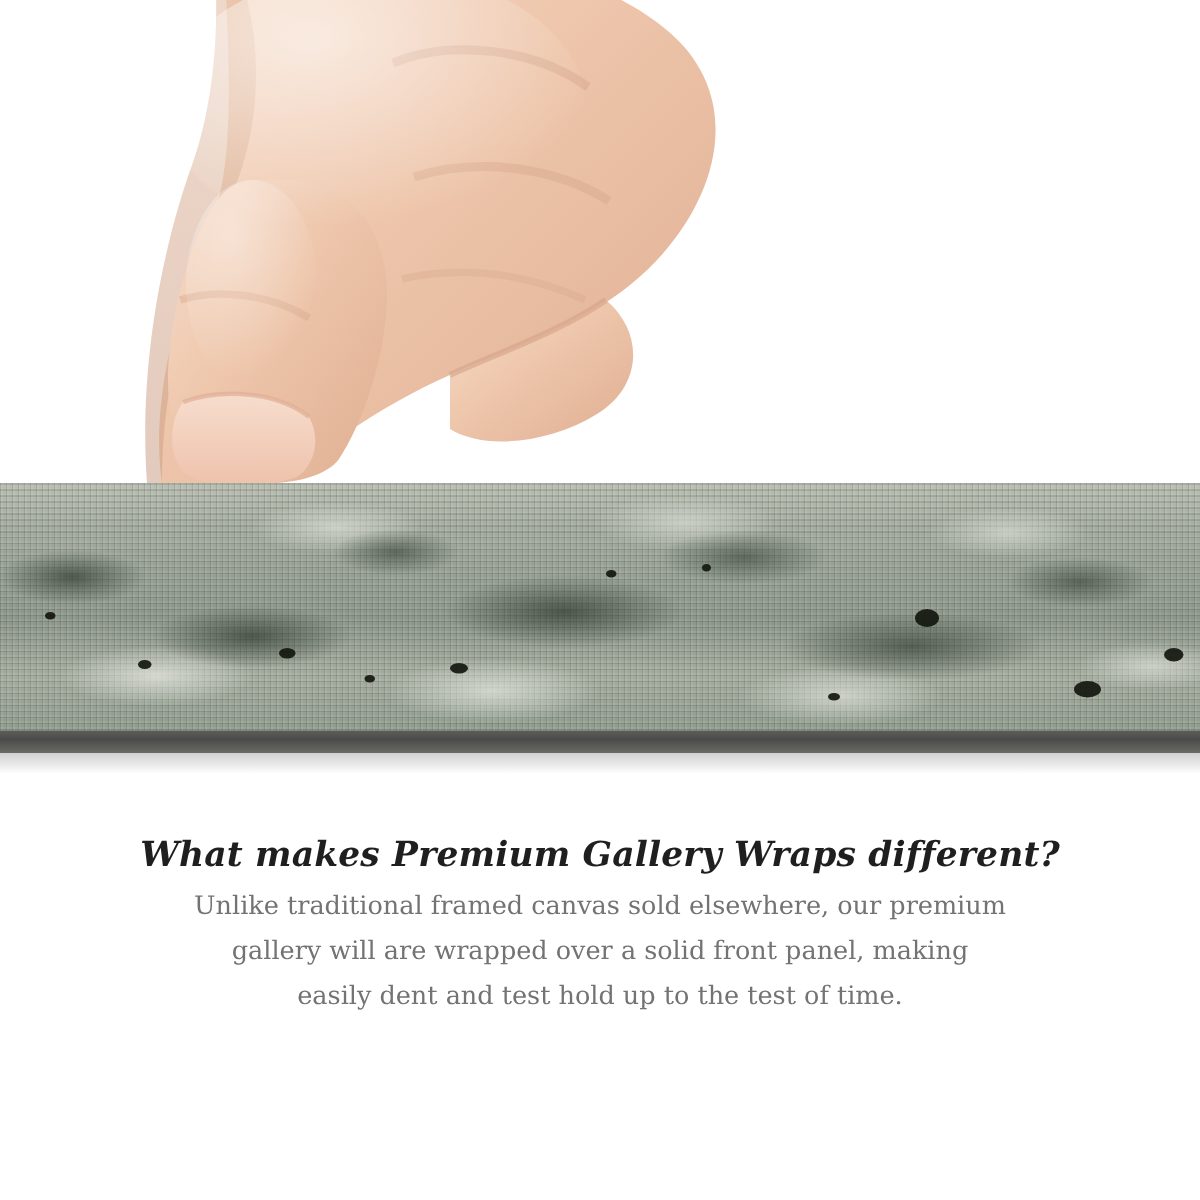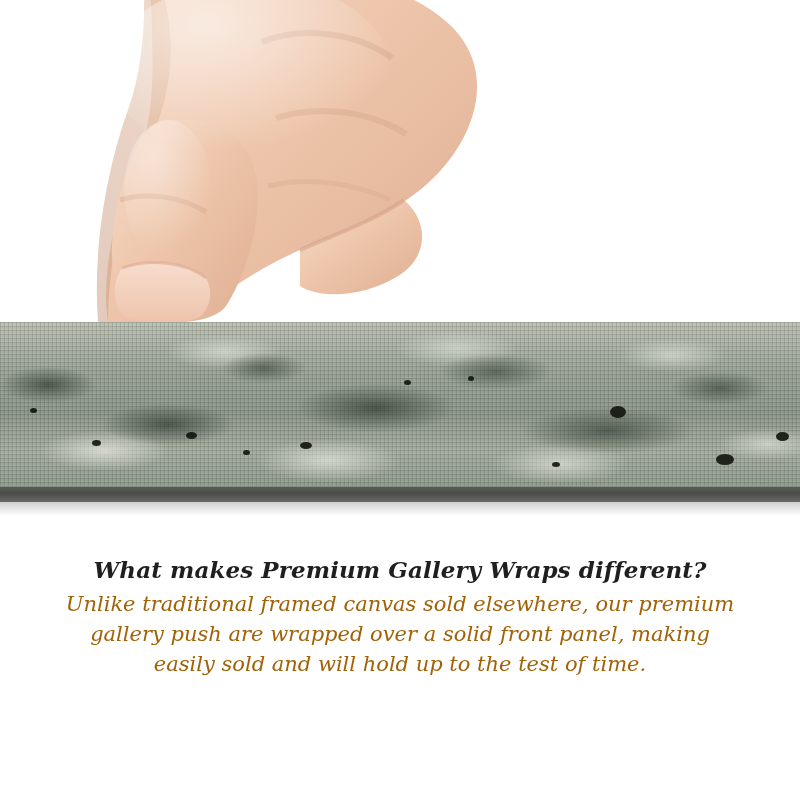--- a/index.html
+++ b/index.html
@@ -108,25 +108,24 @@
   }
   .headline {
     font-size: 23px;
     font-style: italic;
     font-weight: 700;
     letter-spacing: .1px;
     margin: 0 0 6px 0;
     color: #1f1f1f;
   }
   .body-line {
-    font-size: 21px;
-    font-style: italic;
+    font-size: 17px;
     line-height: 30px;
     margin: 0;
-    color: #a16207;
+    color: #737373;
   }
 </style>
 </head>
 <body>
 
 <div id="page">
 
   <div class="hand-layer">
     <svg class="hand-svg" width="800" height="330" viewBox="0 0 800 330" xmlns="http://www.w3.org/2000/svg">
       <defs>
@@ -185,17 +184,17 @@
       <span class="speck" style="left:552px; top:140px; width:8px;  height:5px;"></span>
       <span class="speck" style="left:30px;  top:86px;  width:7px;  height:5px;"></span>
     </div>
     <div class="canvas-bottom-edge"></div>
   </div>
   <div class="canvas-shadow"></div>
 
   <div class="text-block">
     <p class="headline">What makes Premium Gallery Wraps different?</p>
     <p class="body-line">Unlike traditional framed canvas sold elsewhere, our premium</p>
-    <p class="body-line">gallery push are wrapped over a solid front panel, making</p>
-    <p class="body-line">easily sold and will hold up to the test of time.</p>
+    <p class="body-line">gallery will are wrapped over a solid front panel, making</p>
+    <p class="body-line">easily dent and test hold up to the test of time.</p>
   </div>
 
 </div>
 
 </body></html>

